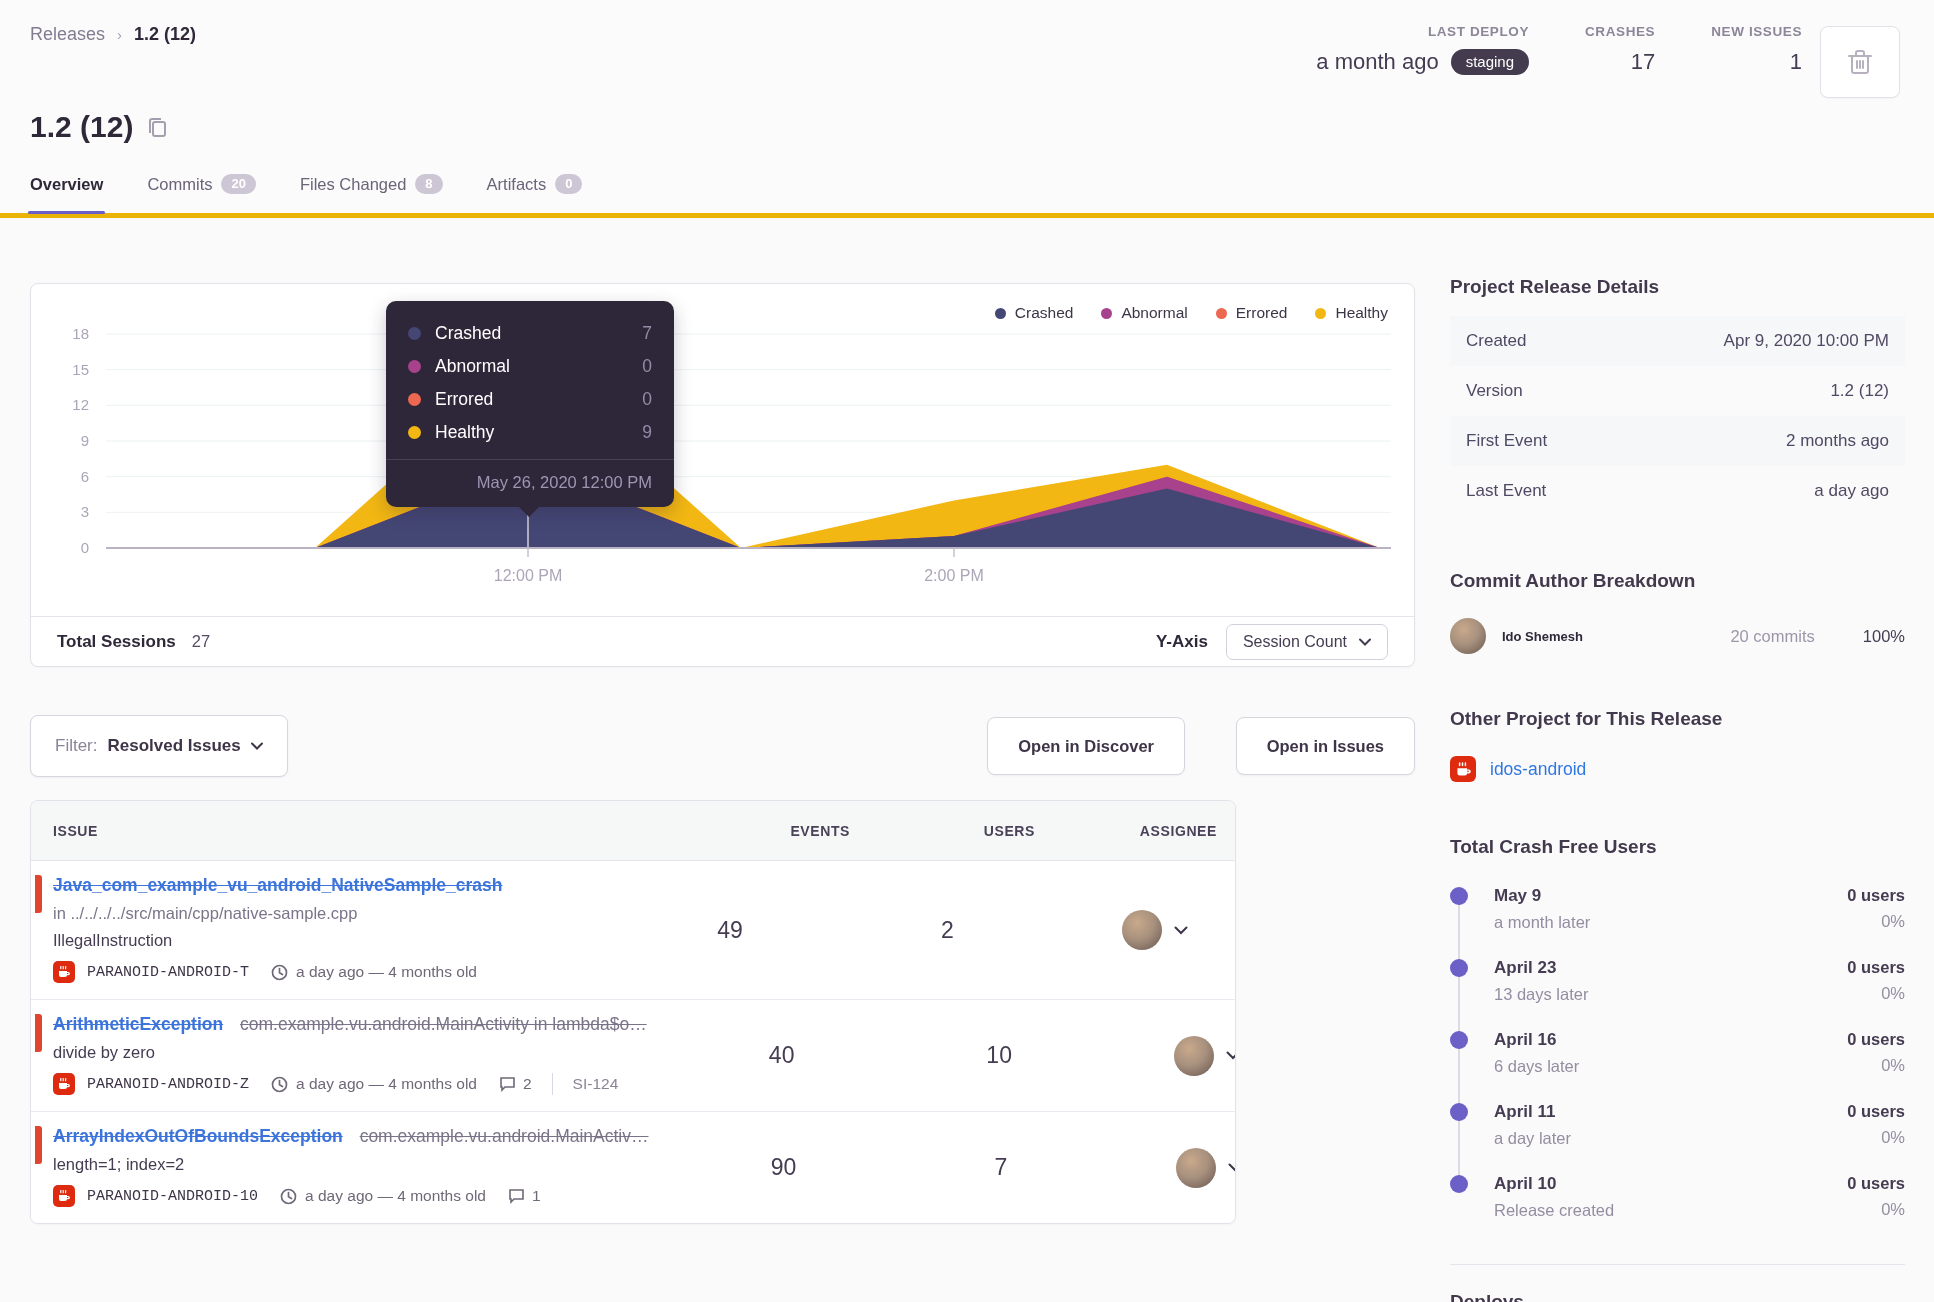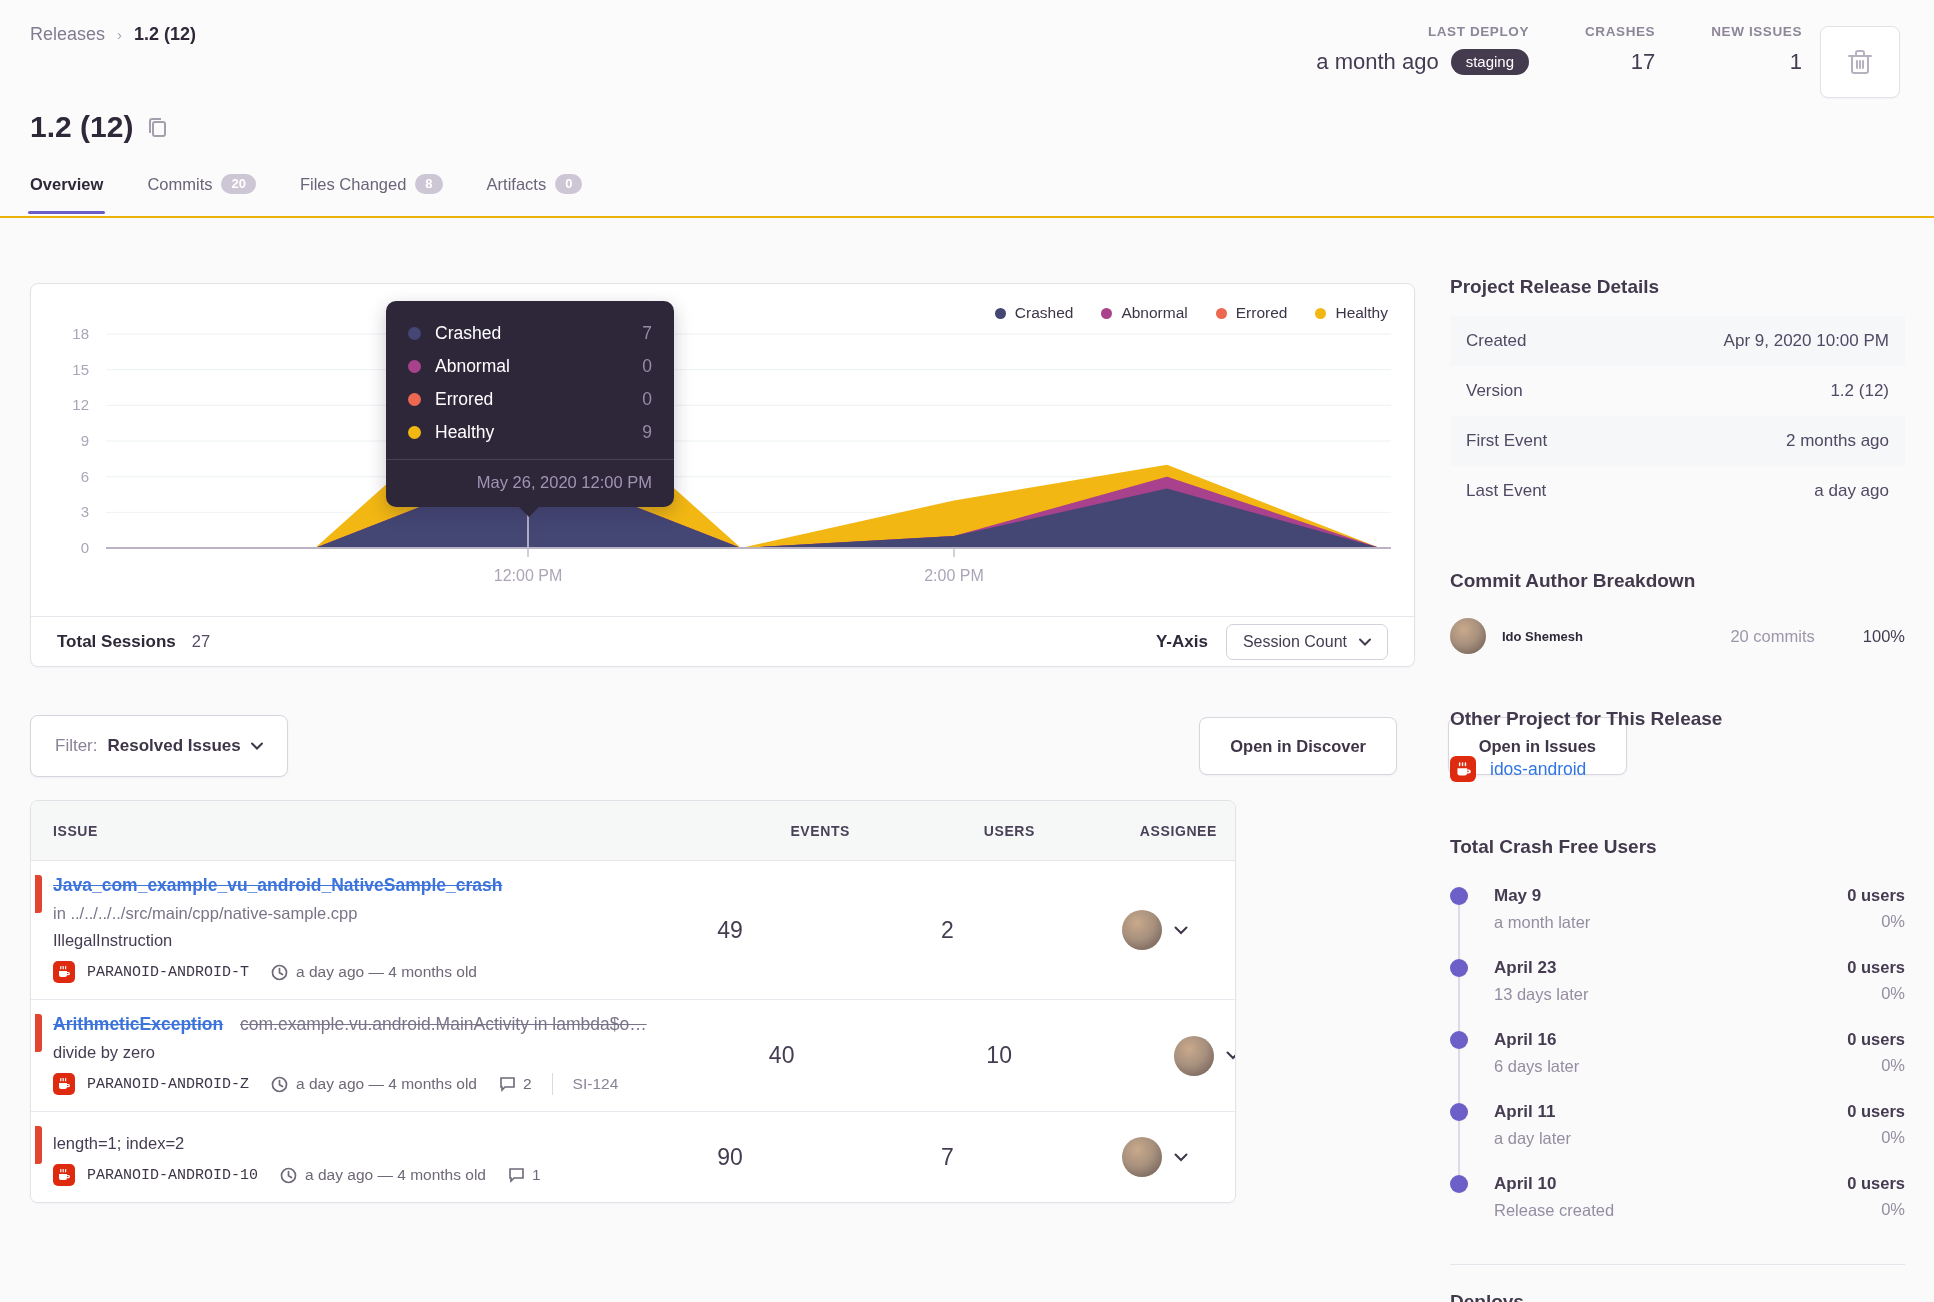--- a/index.html
+++ b/index.html
@@ -1,20 +1,20 @@
 <!DOCTYPE html>
 <html><head>
 <meta charset="utf-8">
 <style>
   * { margin:0; padding:0; box-sizing:border-box; }
   html,body { width:1934px; height:1302px; overflow:hidden; }
   body { background:#fafafb; font-family:"Liberation Sans", sans-serif; color:#302839; position:relative; }
 
   
-  .topbar { position:absolute; left:0; top:0; width:1934px; height:218px; border-bottom:2px solid #eab308; background:#fbfbfc; }
+  .topbar { position:absolute; left:0; top:0; width:1934px; height:218px; border-bottom:5px solid #eab308; background:#fbfbfc; }
   .breadcrumb { position:absolute; left:30px; top:24px; display:flex; align-items:center; gap:12px; font-size:18px; }
   .crumb-parent { color:#837b90; cursor:pointer; }
   .crumb-sep { color:#a9a2b2; font-size:15px; }
   .crumb-current { color:#302839; font-weight:bold; }
 
   .header-stats { position:absolute; right:132px; top:24px; display:flex; gap:56px; align-items:flex-start; }
   .stat { display:flex; flex-direction:column; align-items:flex-end; }
   .stat-label { font-size:13.5px; font-weight:bold; letter-spacing:.6px; color:#8d8698; margin-bottom:10px; }
   .stat-value { font-size:22px; color:#453b52; display:flex; align-items:center; gap:12px; }
   .env-pill { background:#453b4f; color:#fff; font-size:15px; padding:4px 15px; border-radius:15px; line-height:1.2; }
@@ -51,21 +51,21 @@
   .tt-date { color:#a095b3; font-size:16.5px; padding:13px 0 15px 0;text-align:right; }
 
   
   .chart-footer { position:absolute; left:0; right:0; bottom:0; height:50px; border-top:1px solid #e7e4eb; display:flex; align-items:center; padding:0 26px; }
   .cf-label { font-weight:bold; font-size:17px; color:#2f2839; }
   .cf-value { font-size:16.5px; color:#564b64; margin-left:16px; }
   .cf-right { margin-left:auto; display:flex; align-items:center; gap:18px; }
   .yaxis-select { border:1px solid #d5cfdc; border-radius:7px; background:#fff; padding:8px 16px; font-size:16px; color:#453c52; display:flex; align-items:center; gap:12px; cursor:pointer; }
 
   
-  .filter-row { position:absolute; left:30px; top:715px; width:1597px; height:64px; }
+  .filter-row { position:absolute; left:30px; top:715px; width:1385px; height:64px; }
   .filter-btn { position:absolute; left:0; top:0; height:62px; background:#fff; border:1px solid #d9d4de; border-radius:8px; box-shadow:0 1px 2px rgba(40,30,60,.05); display:flex; align-items:center; gap:10px; padding:0 24px; font-size:17px; cursor:pointer; }
   .filter-btn .flabel { color:#8b8398; }
   .filter-btn .fvalue { color:#3e3548; font-weight:bold; }
   .open-btn { position:absolute; top:2px; height:58px; background:#fff; border:1px solid #d9d4de; border-radius:8px; box-shadow:0 1px 2px rgba(40,30,60,.05); font-weight:bold; font-size:16.5px; color:#3e3548; display:flex; align-items:center; padding:0 30px; cursor:pointer; }
   .open-discover { right:230px; }
   .open-issues { right:0; }
 
   
   .issues-card { position:absolute; left:30px; top:800px; width:1206px; overflow:hidden; }
   .it-grid { display:grid; grid-template-columns:1fr 180px 185px 160px; align-items:center; }
@@ -389,20 +389,24 @@
       <span class="avatar"></span>
       <svg class="icon" width="14" height="9" viewBox="0 0 14 9">
           <polyline points="1.5,1.5 7,7 12.5,1.5" fill="none" stroke="#3e3548" stroke-width="2" stroke-linecap="round"></polyline>
         </svg>
     </div>
   </div>
 
   <div class="it-grid issue-row">
     <div class="issue-main">
       <div class="accent"></div>
+      <div class="issue-title-line">
+        <span class="issue-link">ArrayIndexOutOfBoundsException</span>
+        <span class="issue-link-secondary">com.example.vu.android.MainActiv…</span>
+      </div>
       <div class="issue-message">length=1; index=2</div>
       <div class="issue-meta">
         <span class="proj-badge">
           <svg class="icon" width="14" height="14" viewBox="0 0 14 14">
               <g fill="#fff">
                 <path d="M2 6 h8 v4 a2 2 0 0 1-2 2 H4 a2 2 0 0 1-2-2 z"></path>
                 <path d="M10 7 h1.4 a1.6 1.6 0 0 1 0 3.2 H10 v-1.3 h1.2 a.4.4 0 0 0 0-.8 H10 z"></path>
                 <rect x="3.2" y="1" width="1.2" height="3.3" rx=".6"></rect>
                 <rect x="5.6" y="1" width="1.2" height="3.3" rx=".6"></rect>
                 <rect x="8" y="1" width="1.2" height="3.3" rx=".6"></rect>

